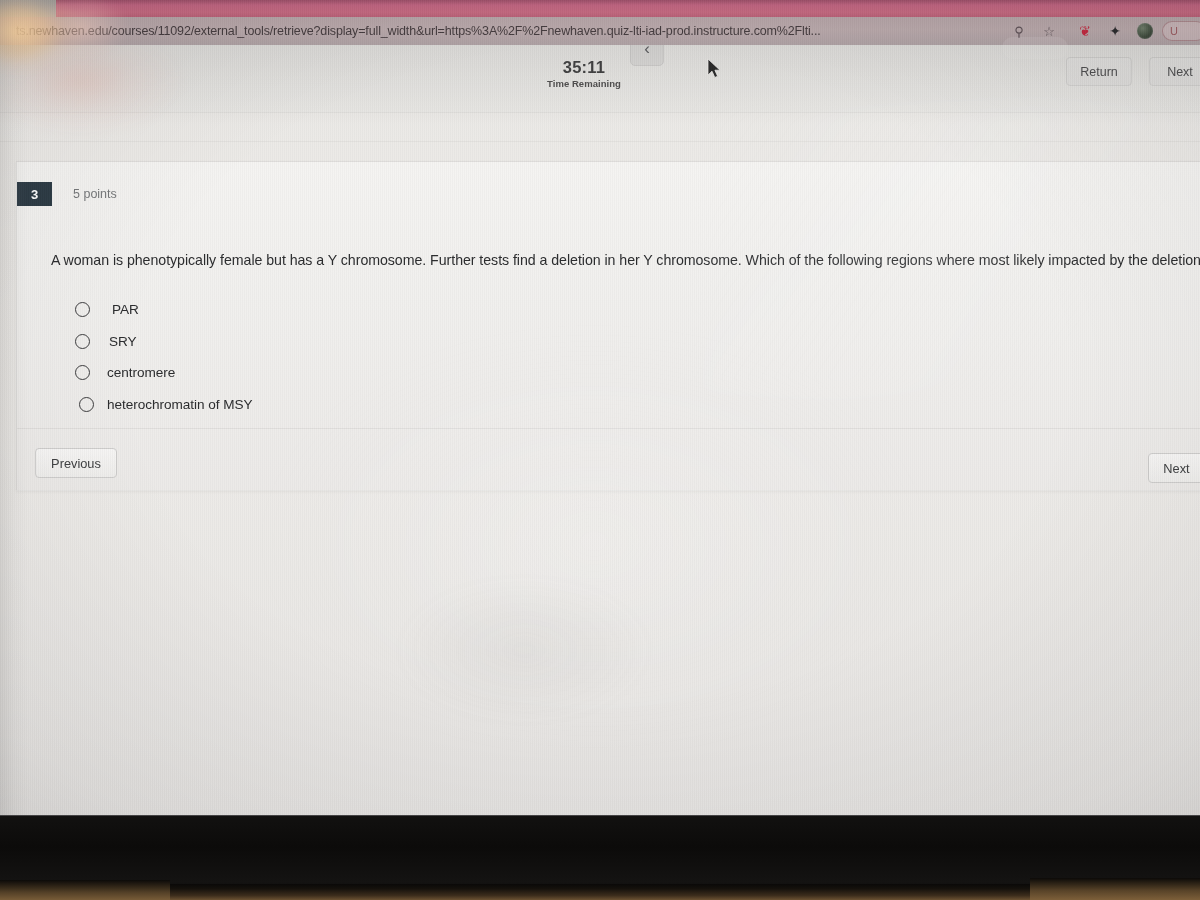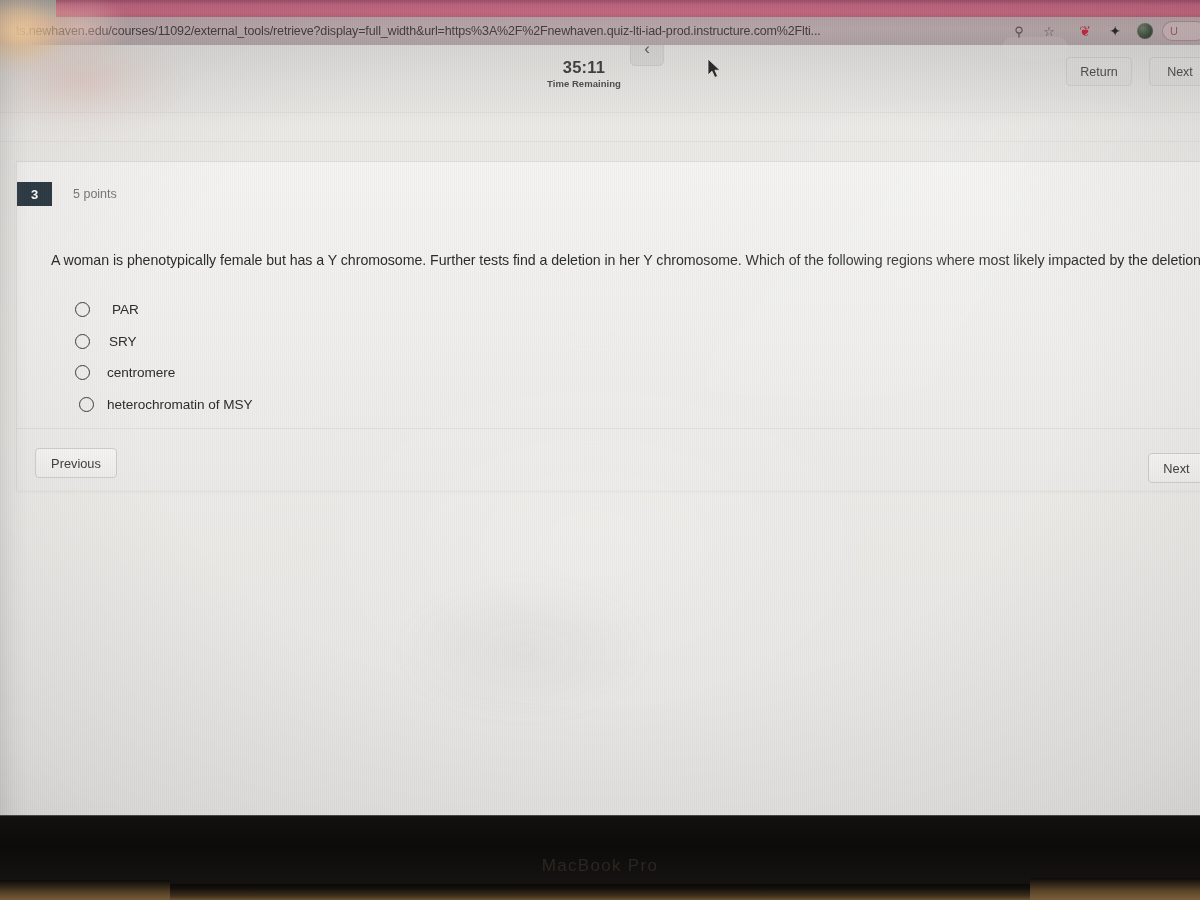--- a/index.html
+++ b/index.html
@@ -527,19 +527,18 @@
     <div id="glare-diag"></div>
     <div id="glare-center"></div>
     <div id="smudge"></div>
     <div id="glare-tl2"></div>
     <div id="glare-tl"></div>
     <div id="vignette"></div>
   </div>
 
   <div id="bezel">
     <div id="bezel-hairline"></div>
-    <div id="macbook-label">MacBook Pro</div>
   </div>
   <div id="desk"></div>
   <div id="desk-left"></div>
   <div id="desk-right"></div>
 
 </div>
 
 </body></html>

